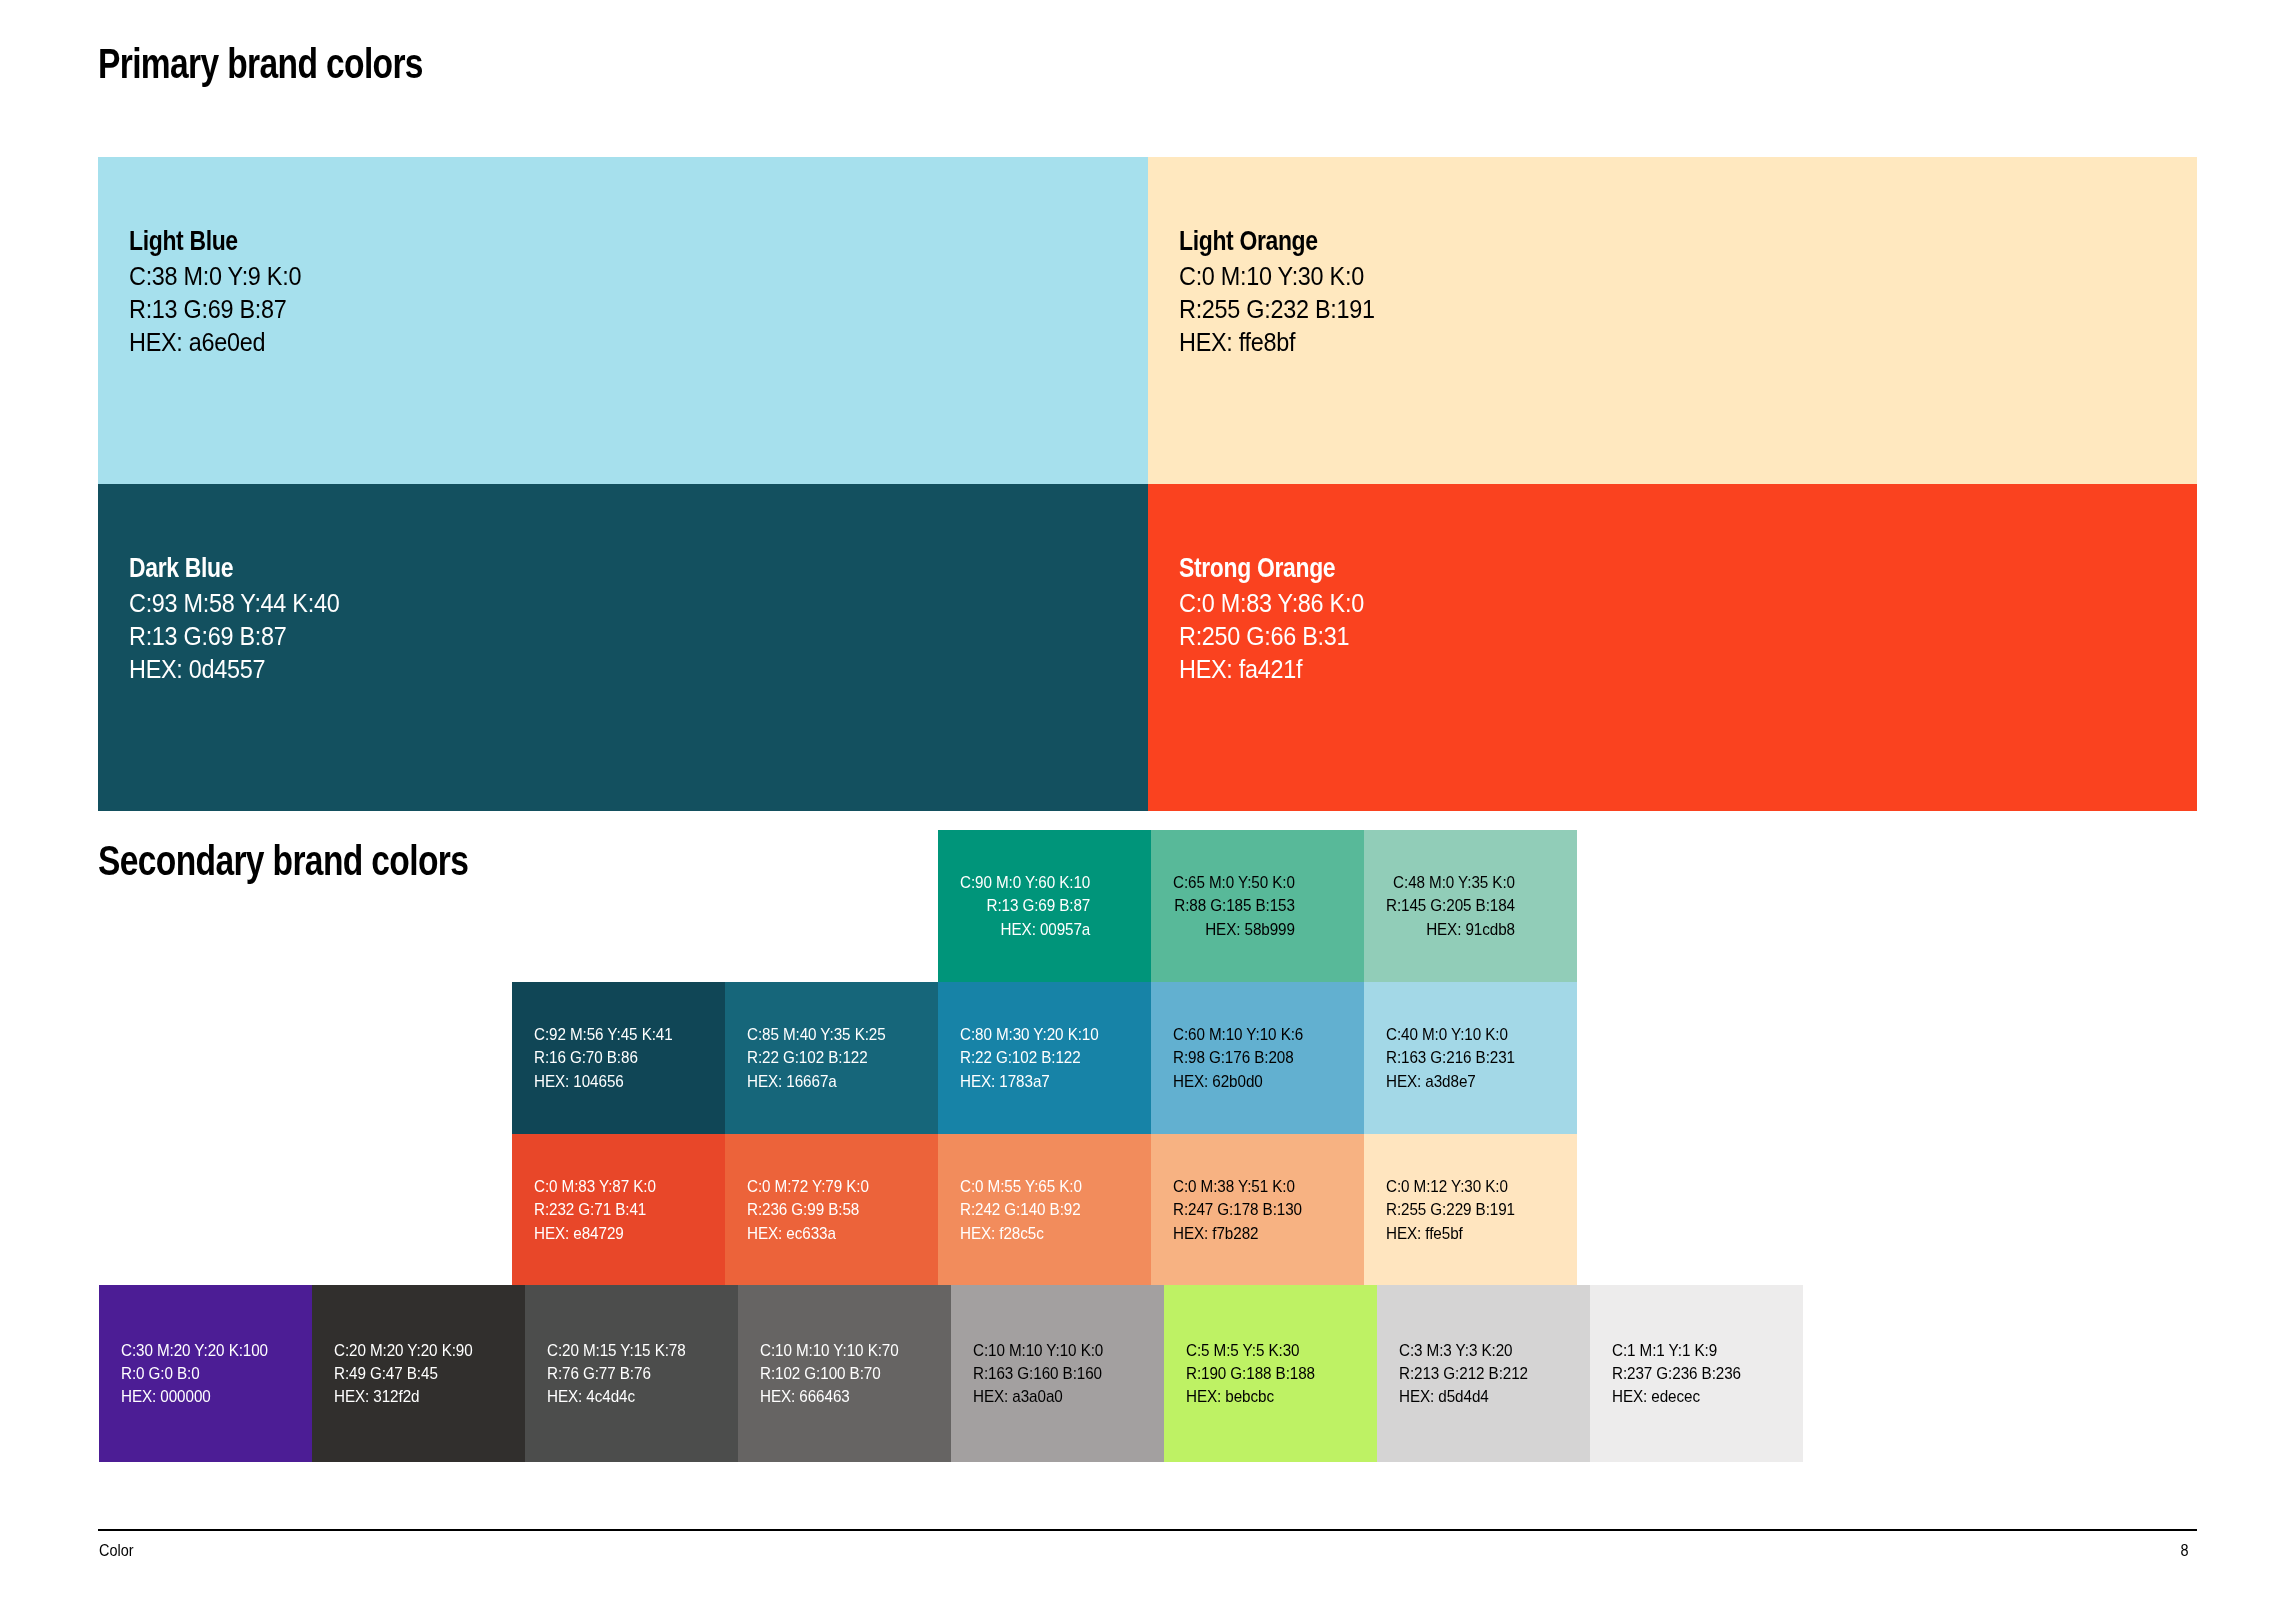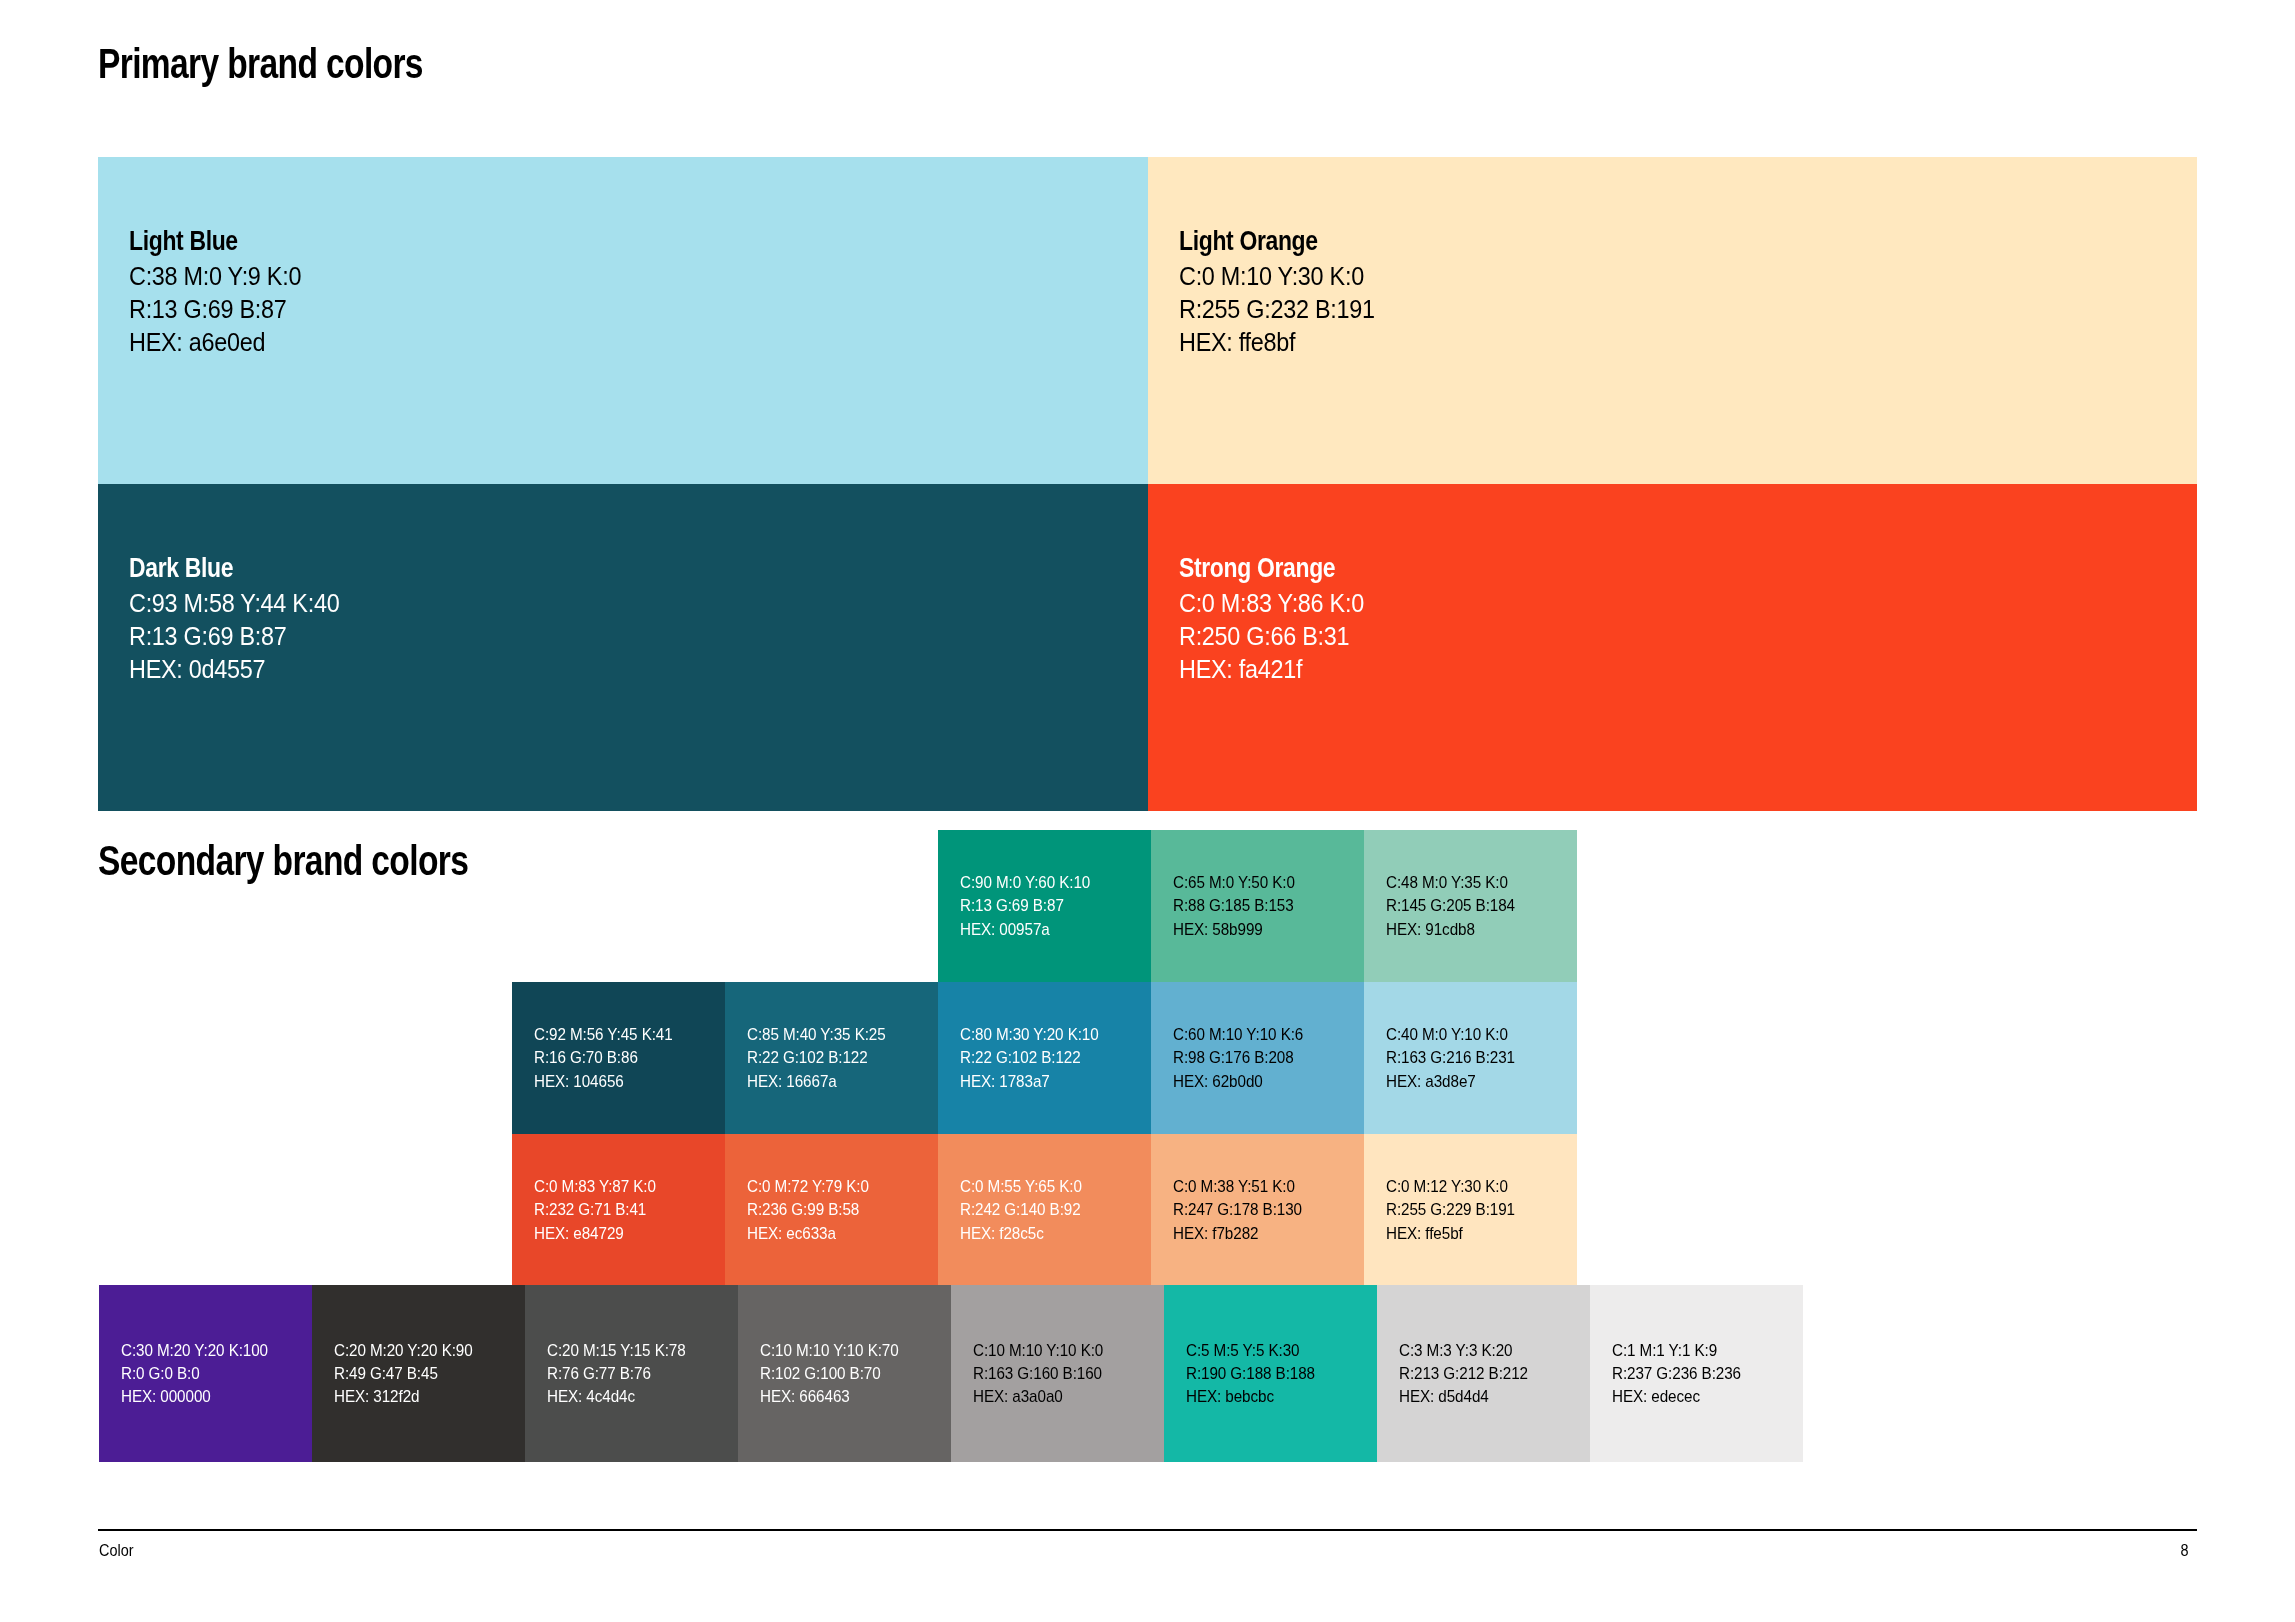--- a/index.html
+++ b/index.html
@@ -75,21 +75,21 @@
     left: 0px;
     top: 830px;
     width: 2295px;
     height: 651px;
   }
   .sec-row {
     position: absolute;
     display: flex;
     height: 152px;
   }
-  #sec-row-green { left: 938px; top: 0px; }
+  #sec-row-green { left: 938px; top: 0px; text-align: right; }
   #sec-row-blue  { left: 512px;  top: 152px; }
   #sec-row-warm  { left: 512px;  top: 304px; }
   #sec-row-gray  { left: 99px;  top: 455px; height: 177px; }
 
   .sec-cell {
     position: relative;
     width: 213px;
     height: 100%;
   }
   #sec-row-gray .sec-cell { width: 213px; }
@@ -302,21 +302,21 @@
             <div class="sec-line">HEX: 666463</div>
           </div>
         </div>
         <div class="sec-cell" style="background: rgb(163, 160, 160); color: rgb(0, 0, 0);">
           <div class="sec-text">
             <div class="sec-line">C:10 M:10 Y:10 K:0</div>
             <div class="sec-line">R:163 G:160 B:160</div>
             <div class="sec-line">HEX: a3a0a0</div>
           </div>
         </div>
-        <div class="sec-cell" style="background: #14b8a6; color: rgb(0, 0, 0);">
+        <div class="sec-cell" style="background: #bef264; color: rgb(0, 0, 0);">
           <div class="sec-text">
             <div class="sec-line">C:5 M:5 Y:5 K:30</div>
             <div class="sec-line">R:190 G:188 B:188</div>
             <div class="sec-line">HEX: bebcbc</div>
           </div>
         </div>
         <div class="sec-cell" style="background: rgb(213, 212, 212); color: rgb(0, 0, 0); padding-left: 24px;">
           <div class="sec-text">
             <div class="sec-line">C:3 M:3 Y:3 K:20</div>
             <div class="sec-line">R:213 G:212 B:212</div>

